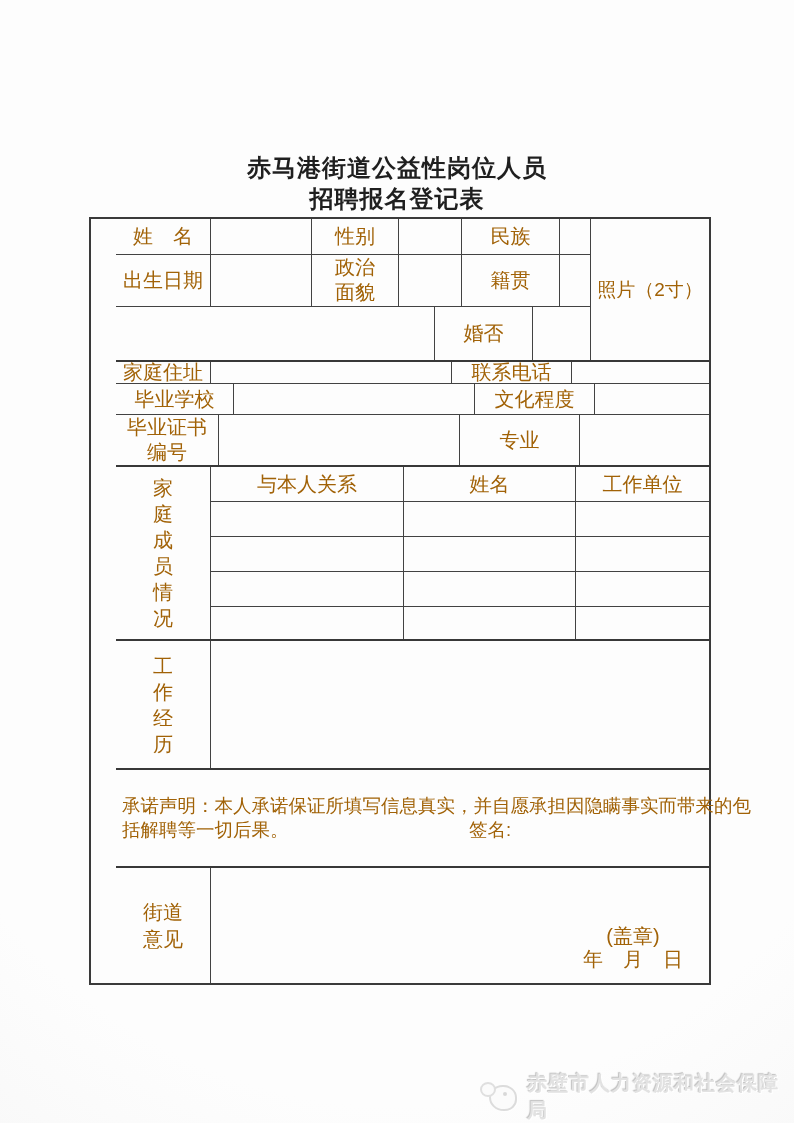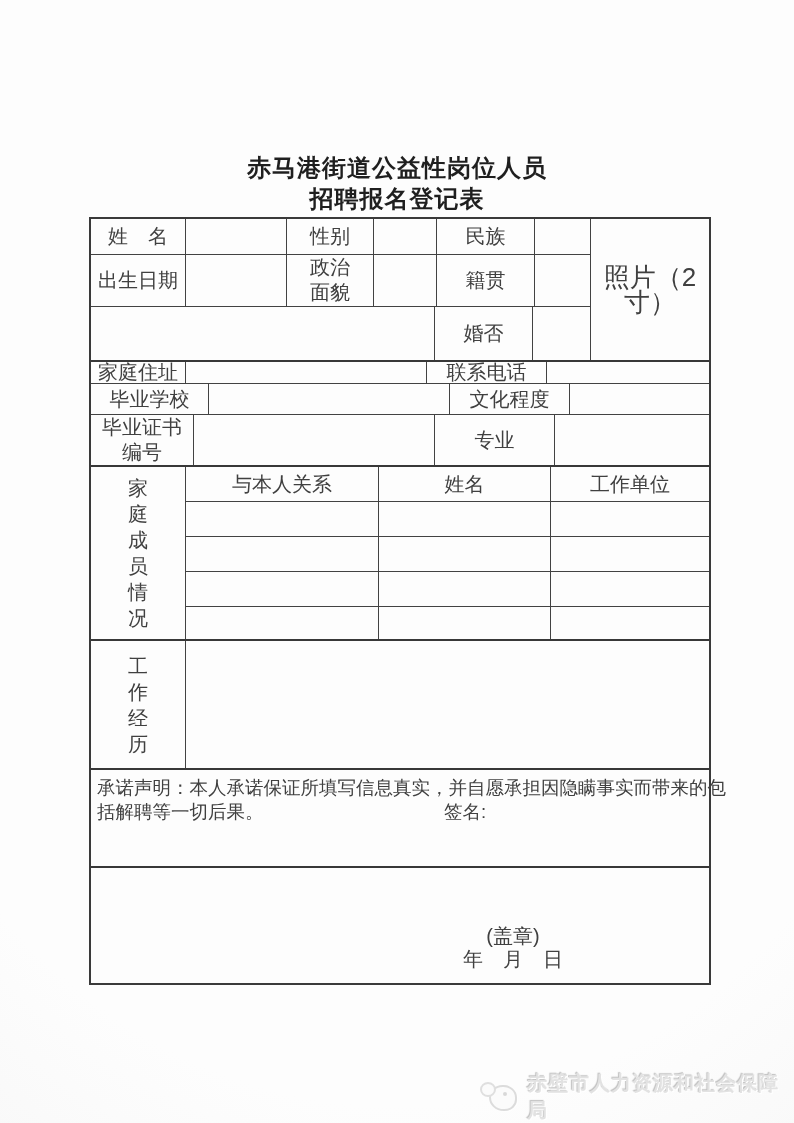--- a/index.html
+++ b/index.html
@@ -13,40 +13,40 @@
     overflow:hidden;
   }
   .page{position:absolute;inset:0;}
   .doc-title{
     position:absolute;top:152px;left:0;width:100%;
     text-align:center;font-size:24px;font-weight:bold;
     line-height:31px;letter-spacing:1px;color:#1f1f1f;
   }
   
   .ft{position:absolute;left:89px;top:217px;width:622px;
-      border:2px solid #3a3a3a;font-size:20px;color:#404040;}
+      border:2px solid #3a3a3a;font-size:20px;color:#a16207;padding-left:25px;}
   .ft,.ft *{box-sizing:border-box;}
   .trow{display:flex;border-bottom:1.5px solid #424242;align-items:stretch;}
   .trow.hb{border-bottom-width:2px;border-bottom-color:#383838;}
   .trow.last{border-bottom:none;}
   .cell{border-right:1.5px solid #424242;display:flex;align-items:center;
         justify-content:center;text-align:center;line-height:25px;}
   .cell.nr{border-right:none;}
   .col{display:flex;flex-direction:column;}
   .vlabel{width:22px;word-break:break-all;line-height:26px;text-align:center;}
   .vlabel2{width:44px;word-break:break-all;line-height:27px;text-align:center;}
   .two-line{line-height:25px;align-items:center;}
   
   .fam{flex:1;display:flex;flex-direction:column;}
   .frow{display:flex;border-bottom:1.5px solid #424242;flex:0 0 auto;}
   .frow.last{border-bottom:none;}
   .fcell{border-right:1.5px solid #424242;display:flex;align-items:center;justify-content:center;}
   .fcell.nr{border-right:none;}
   
-  .decl{flex:1;display:flex;flex-direction:column;justify-content:flex-start;
+  .decl{flex:1;display:flex;flex-direction:column;justify-content:center;
         padding:6px 6px 6px 6px;font-size:18.5px;line-height:24px;text-align:left;}
   .decl-l1{white-space:nowrap;}
   .decl-l2{position:relative;}
   .sig{position:absolute;left:347px;top:0;}
   
   .street-content{flex:1;position:relative;}
   .seal-block{position:absolute;left:347px;bottom:12px;width:150px;
               text-align:center;line-height:23px;font-size:20px;}
   
   .watermark{position:absolute;left:479px;top:1070px;display:flex;align-items:center;gap:9px;}
@@ -93,21 +93,21 @@
           <div class="cell" style="width:63px"></div>
           <div class="cell" style="width:98px">籍贯</div>
           <div class="cell nr" style="flex:1"></div>
         </div>
         <div class="trow last" style="height:54px">
           <div class="cell" style="flex:1"></div>
           <div class="cell" style="width:98px">婚否</div>
           <div class="cell nr" style="width:57px"></div>
         </div>
       </div>
-      <div class="cell nr" style="width:119px;border-left:1.5px solid #424242;font-size:26px">照片（2寸）</div>
+      <div class="cell nr" style="width:119px;border-left:1.5px solid #424242;font-size:19px">照片（2寸）</div>
     </div>
 
     <div class="trow" style="height:22px">
       <div class="cell" style="width:95px">家庭住址</div>
       <div class="cell" style="width:241px"></div>
       <div class="cell" style="width:120px">联系电话</div>
       <div class="cell nr" style="flex:1"></div>
     </div>
 
     <div class="trow" style="height:31px">
@@ -173,20 +173,23 @@
       <div class="decl">
         <div class="decl-l1">承诺声明：本人承诺保证所填写信息真实，并自愿承担因隐瞒事实而带来的包</div>
         <div class="decl-l2">
           <span>括解聘等一切后果。</span>
           <span class="sig">签名:</span>
         </div>
       </div>
     </div>
 
     <div class="trow last" style="height:115px">
+      <div class="cell" style="width:95px">
+        <div class="vlabel2">街道意见</div>
+      </div>
       <div class="street-content">
         <div class="seal-block">
           <div>(盖章)</div>
           <div>年　月　日</div>
         </div>
       </div>
     </div>
 
   </div>
 

